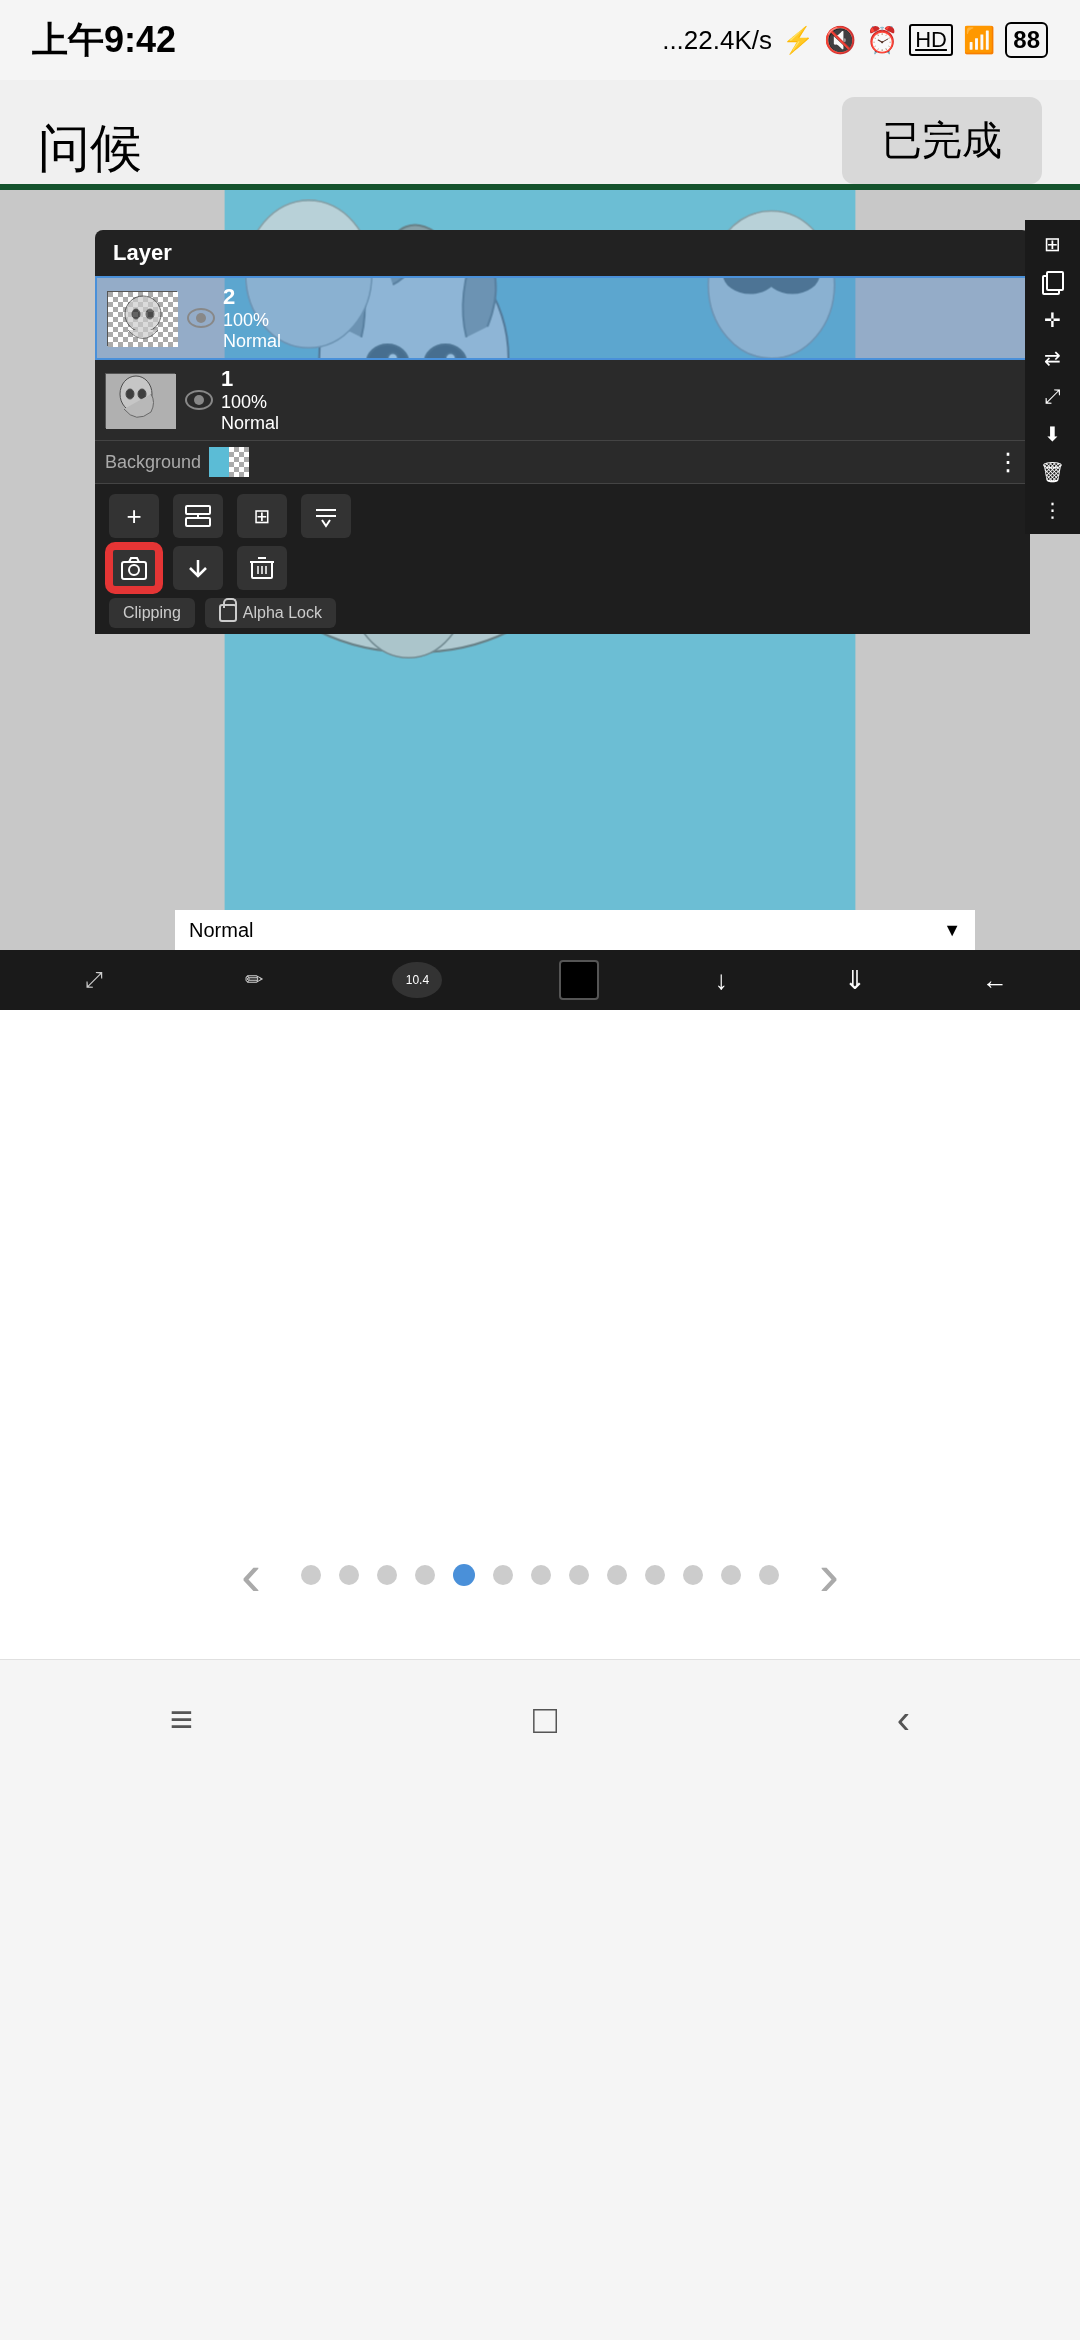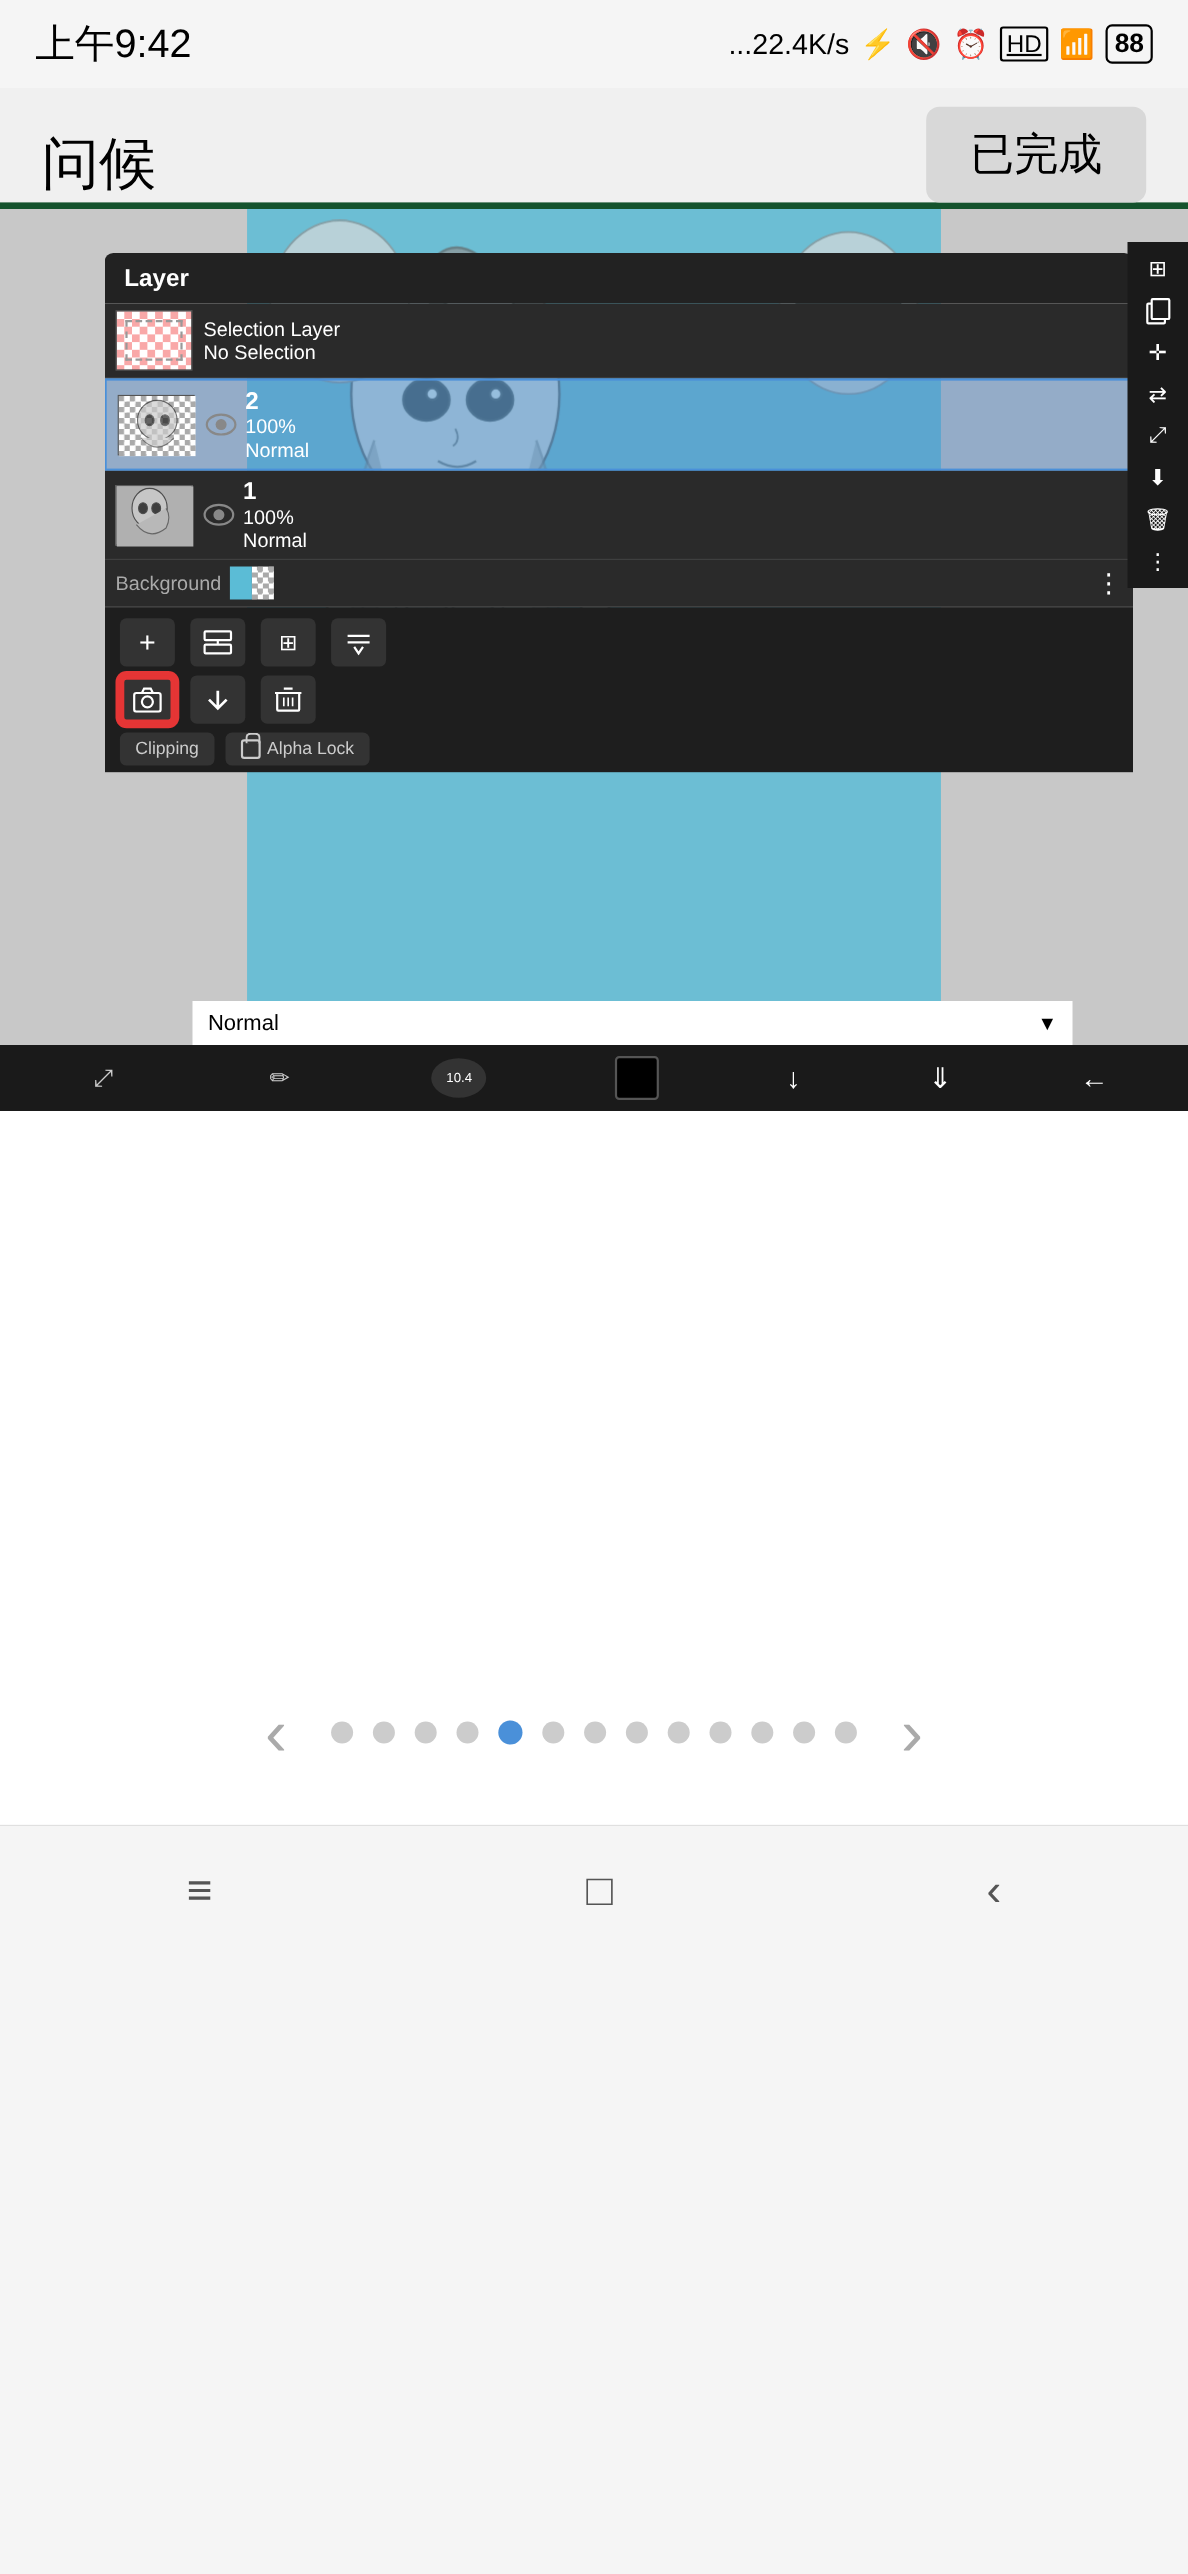--- a/index.html
+++ b/index.html
@@ -18,21 +18,21 @@
       width: 100%;
       height: 80px;
       background: #f5f5f5;
       display: flex;
       align-items: center;
       justify-content: space-between;
       padding: 0 32px;
     }
     .status-time {
       font-size: 36px;
-      font-weight: 400;
+      font-weight: 700;
       color: #000;
     }
     .status-icons {
       display: flex;
       align-items: center;
       gap: 10px;
       font-size: 26px;
       color: #000;
       margin-left: 43px;
     }
@@ -505,27 +505,20 @@
         </g>
       </svg>
     </div>
 
     <div style="position:absolute;top:40px;left:95px;right:50px;bottom:0;">
 
       <div class="layer-header">
         <span>Layer</span>
       </div>
 
-      <div class="layer-row" style="background:#2a2a2a;">
-        <div class="layer-thumb layer-thumb-selection"></div>
-        <div class="layer-info">
-          <span>Selection Layer</span>
-          <span>No Selection</span>
-        </div>
-      </div>
 
       <div class="layer-row selected">
         <div class="layer-thumb layer-thumb-checker">
           <svg width="70" height="55" xmlns="http://www.w3.org/2000/svg">
             <rect width="70" height="55" fill="url(#checker)"></rect>
             <defs>
               <pattern id="checker" width="10" height="10" patternUnits="userSpaceOnUse">
                 <rect width="5" height="5" fill="#aaa"></rect>
                 <rect x="5" y="5" width="5" height="5" fill="#aaa"></rect>
                 <rect x="5" width="5" height="5" fill="#fff"></rect>

